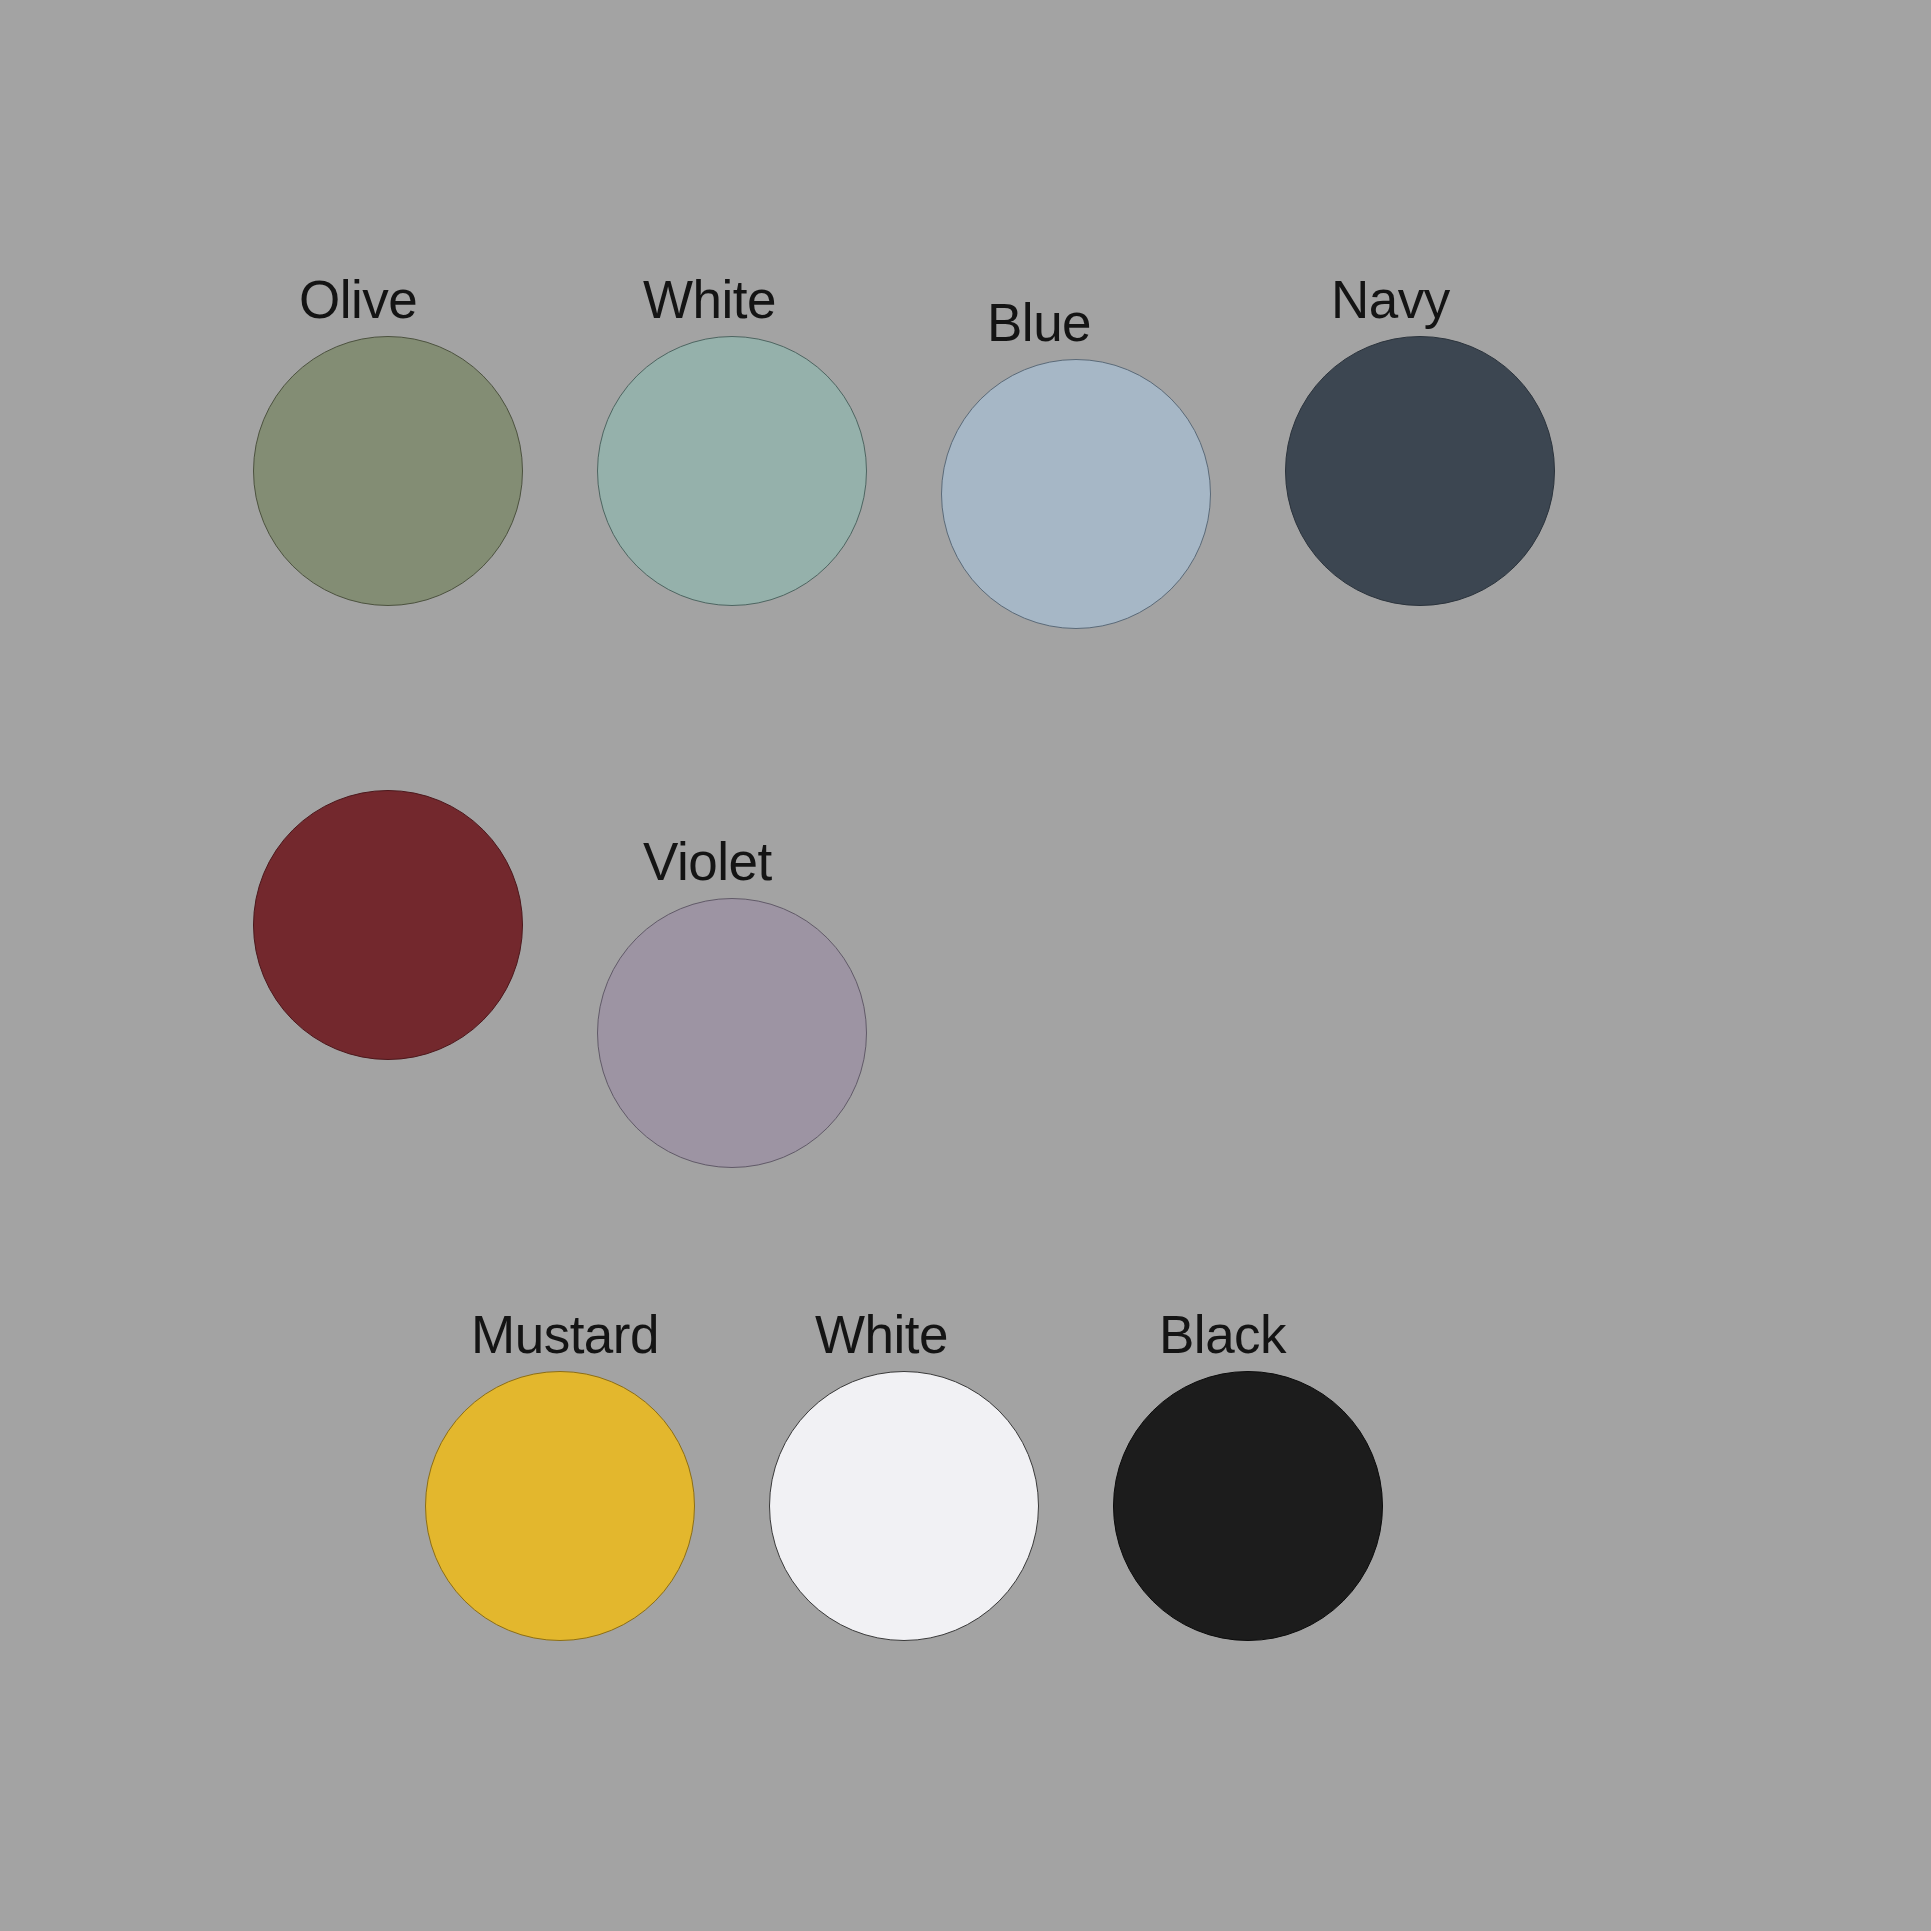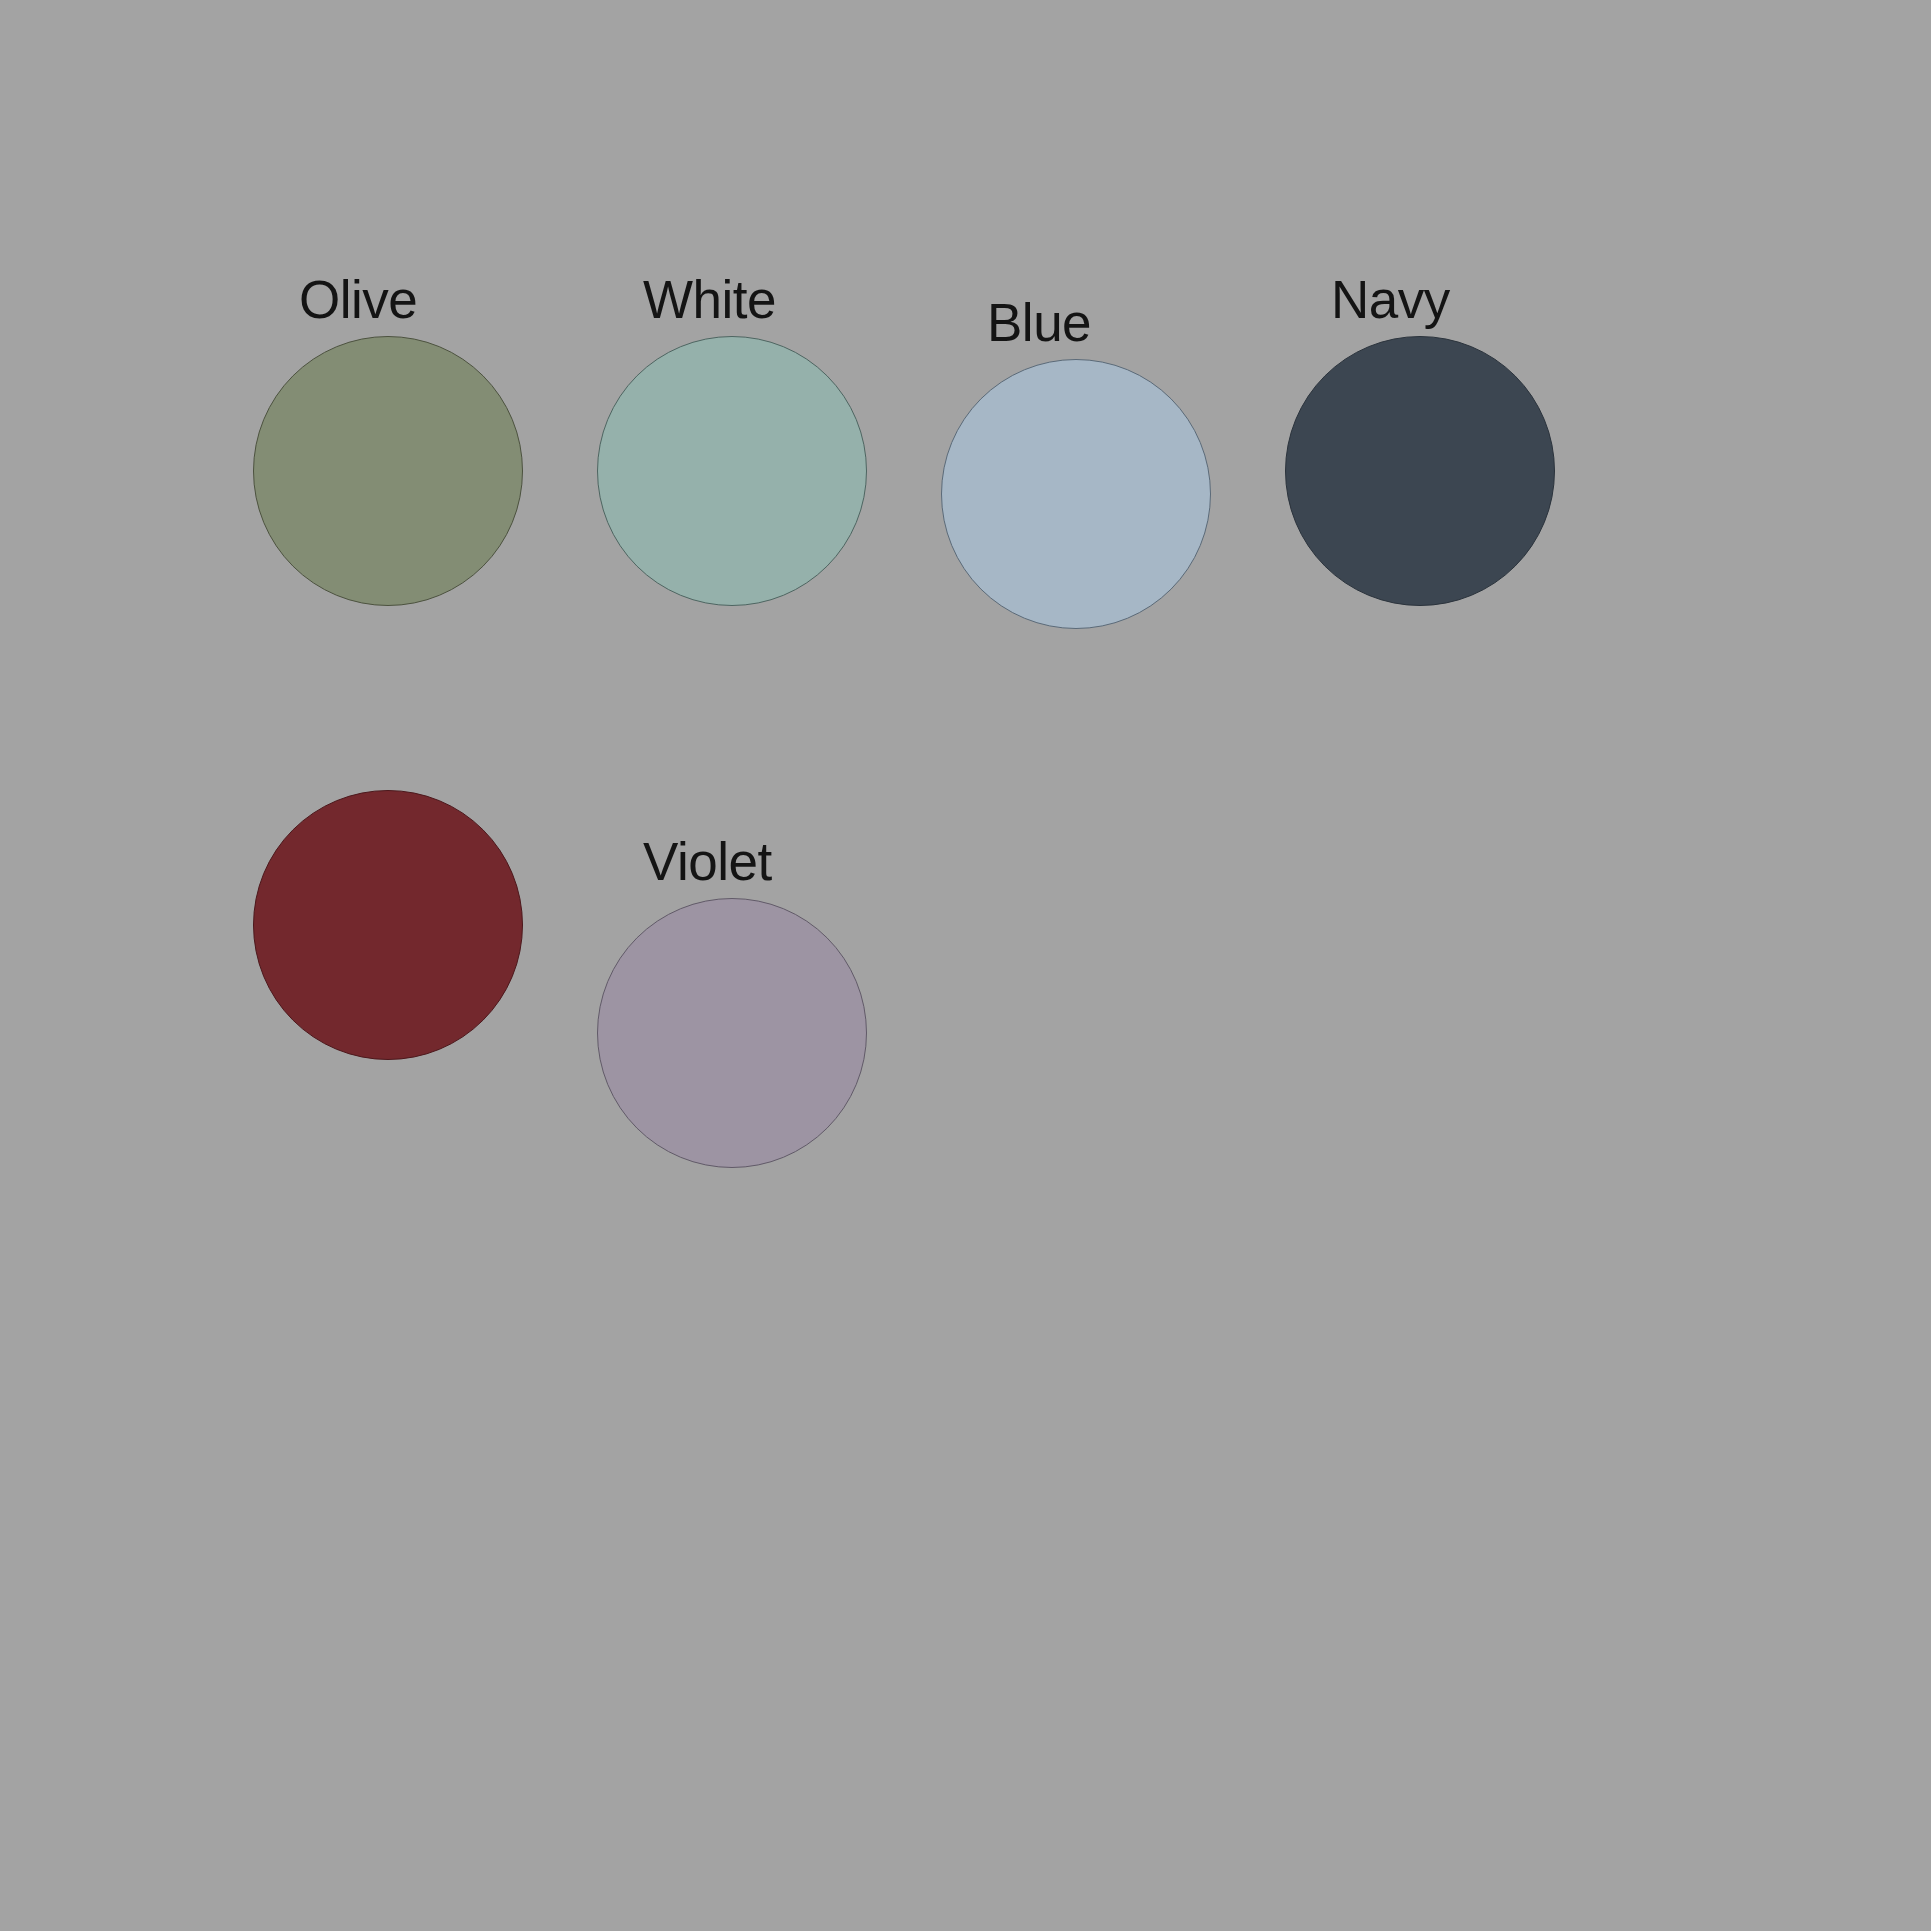--- a/index.html
+++ b/index.html
@@ -93,15 +93,33 @@
     </div>
 
 
     <div class="swatch-cell">
       <div class="swatch-label" style="color: rgb(20, 20, 20); margin-top: 44px;">Violet</div>
       <div class="swatch-dot" style="background-color: rgb(157, 148, 163); border: 1px solid rgb(97, 90, 104);"></div>
     </div>
 
   </div>
 
+  <div class="swatch-row" id="row-3">
+
+    <div class="swatch-cell">
+      <div class="swatch-label" style="color: rgb(20, 20, 20);">Mustard</div>
+      <div class="swatch-dot" style="background-color: rgb(227, 183, 45); border: 1px solid rgb(140, 110, 22);"></div>
+    </div>
+
+    <div class="swatch-cell">
+      <div class="swatch-label" style="color: rgb(20, 20, 20);">White</div>
+      <div class="swatch-dot" style="background-color: rgb(241, 241, 244); border: 1px solid rgb(58, 58, 58);"></div>
+    </div>
+
+    <div class="swatch-cell">
+      <div class="swatch-label" style="color: rgb(20, 20, 20);">Black</div>
+      <div class="swatch-dot" style="background-color: rgb(28, 28, 28); border: 1px solid rgb(11, 11, 11);"></div>
+    </div>
+
+  </div>
 
 </div>
 
 
 </body></html>

